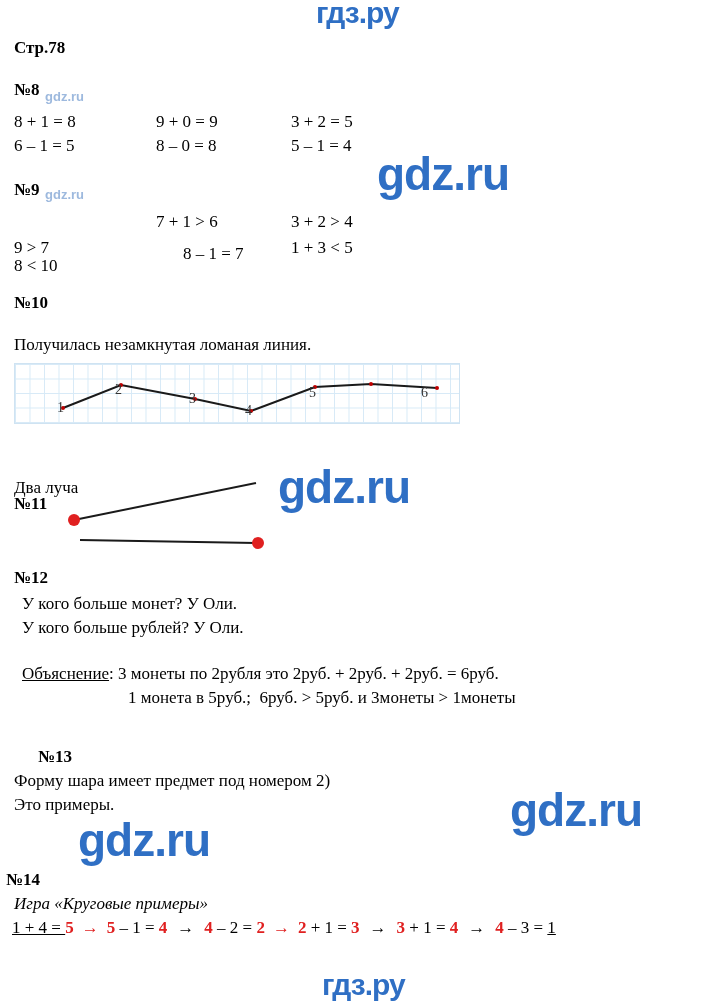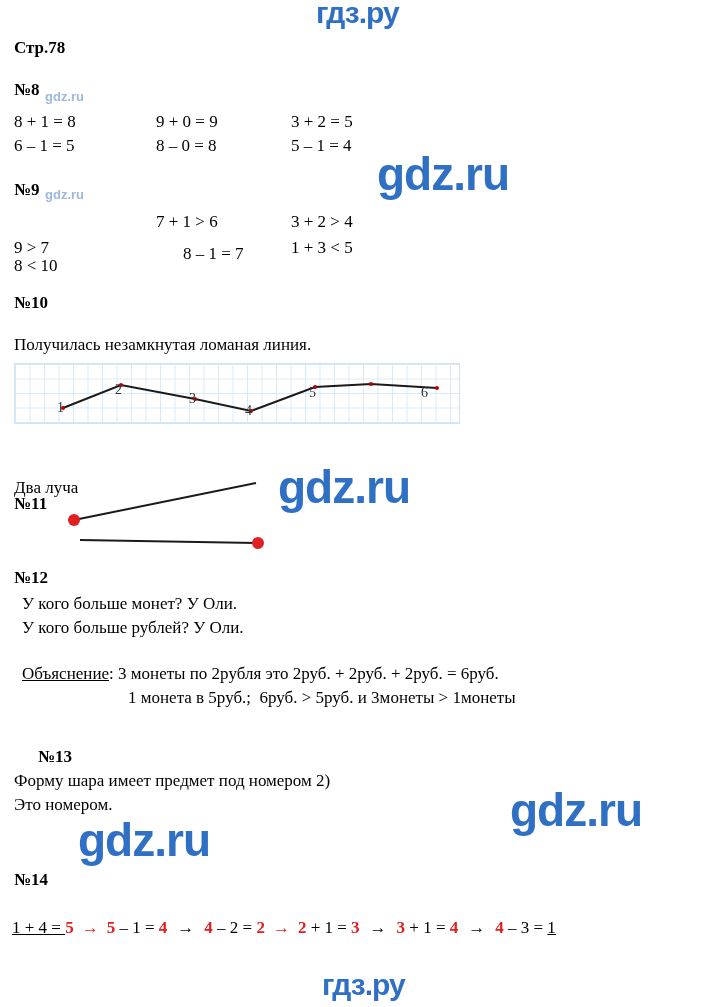--- a/index.html
+++ b/index.html
@@ -190,19 +190,20 @@
   </svg>
 
   <div class="task-num" style="top:568px; left:14px;">№12</div>
   <div class="txt" style="top:594px; left:22px;">У кого больше монет? У Оли.</div>
   <div class="txt" style="top:618px; left:22px;">У кого больше рублей? У Оли.</div>
   <div class="txt" style="top:664px; left:22px;"><span class="underline">Объяснение</span><span>: 3 монеты по 2рубля это 2руб. + 2руб. + 2руб. = 6руб.</span></div>
   <div class="txt" style="top:688px; left:128px;">1 монета в 5руб.;  6руб. &gt; 5руб. и 3монеты &gt; 1монеты</div>
 
   <div class="task-num" style="top:747px; left:14px;margin-left:24px;">№13</div>
   <div class="txt" style="top:771px; left:14px;">Форму шара имеет предмет под номером 2)</div>
-  <div class="txt" style="top:795px; left:14px;">Это номером.</div>
-
-  <div class="task-num" style="top:870px; left:14px;">№14</div>
+  <div class="txt" style="top:795px; left:14px;">Это примеры.</div>
+
+  <div class="task-num" style="top:870px; left:6px;">№14</div>
+  <div class="txt italic" style="top:894px; left:14px;">Игра «Круговые примеры»</div>
 
   <div class="txt" style="top:918px; left:12px;"><span class="underline">1 + 4 = </span><span class="red">5</span><span class="red" style="padding:0 8px">→</span><span class="red">5</span><span> – 1 = </span><span class="red">4</span><span style="padding:0 10px">→</span><span class="red">4</span><span> – 2 = </span><span class="red">2</span><span class="red" style="padding:0 8px">→</span><span class="red">2</span><span> + 1 = </span><span class="red">3</span><span style="padding:0 10px">→</span><span class="red">3</span><span> + 1 = </span><span class="red">4</span><span style="padding:0 10px">→</span><span class="red">4</span><span> – 3 = </span><span class="underline">1</span></div>
 
 </div>
 
 </body></html>

